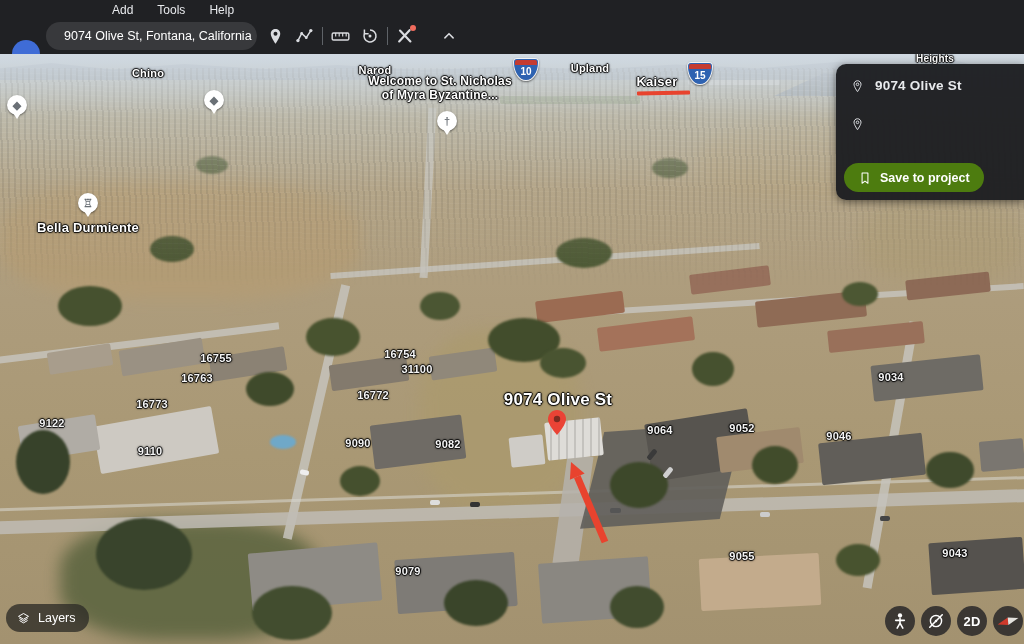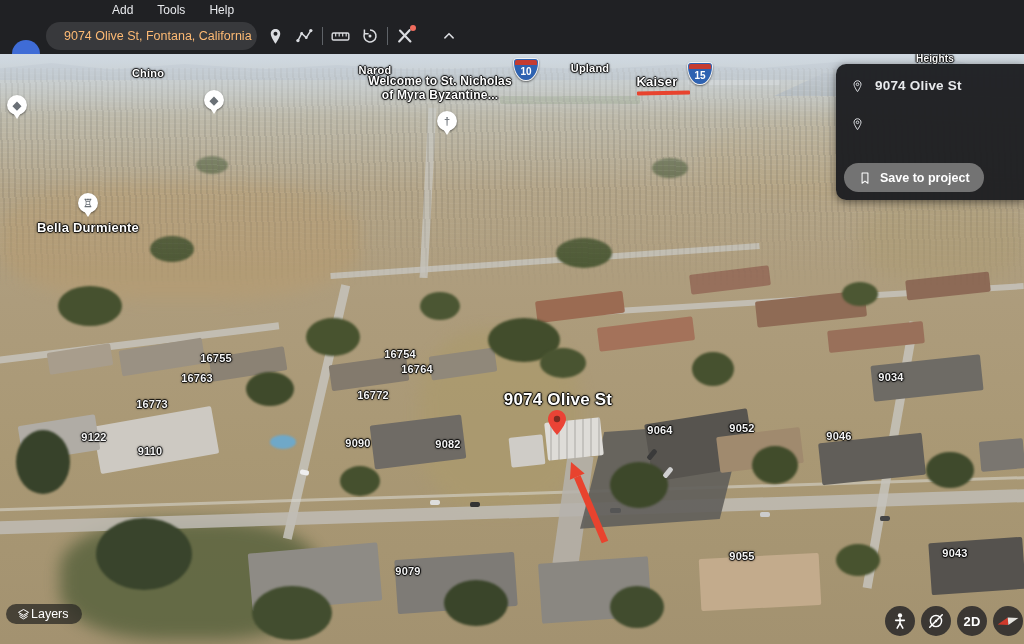--- a/index.html
+++ b/index.html
@@ -8,21 +8,21 @@
   .screen { position:relative; width:1024px; height:644px; overflow:hidden; background:#202124; }
 
   
   .topbar { position:absolute; left:0; top:0; width:1024px; height:54px; background:#202124; z-index:70; }
   .menubar { position:absolute; left:112px; top:0; height:19px; display:flex; align-items:center; gap:24px; }
   .menubar span { color:#e8eaed; font-size:12px; cursor:default; }
   .logo-half { position:absolute; left:12px; top:40px; width:28px; height:14px;
     border-radius:14px 14px 0 0; background:#3f6cd6; z-index:2; }
   .search { position:absolute; left:46px; top:22px; width:211px; height:28px; background:#38393c;
     border-radius:14px; display:flex; align-items:center; padding:0 10px; gap:8px; overflow:hidden; }
-  .search .query { color:#fdba74; font-size:12.5px; white-space:nowrap; }
+  .search .query { color:#ffffff; font-size:12.5px; white-space:nowrap; }
   .tools { position:absolute; left:260px; top:22px; height:28px; display:flex; align-items:center; }
   .tbtn { position:relative; width:30px; height:28px; display:flex; align-items:center; justify-content:center;
     background:none; border:none; cursor:pointer; }
   .tbtn svg { display:block; }
   .tdiv { width:1px; height:18px; background:#5f6368; margin:0 2px; }
   .notif-dot { position:absolute; right:4px; top:3px; width:6px; height:6px; border-radius:50%; background:#f06b5d; }
   .chev { margin-left:14px; }
 
   
   .watermark { position:absolute; left:5px; top:8px; width:108px; height:25px; background:#fbfbfb;
@@ -82,22 +82,22 @@
     border-radius:10px 0 0 10px; z-index:60; box-shadow:0 2px 8px rgba(0,0,0,.5); color:#e8eaed; }
   .prow { position:absolute; left:14px; right:10px; display:flex; align-items:flex-start; gap:10px; }
   .prow svg { flex:none; margin-top:1px; }
   .ptitle { font-size:13.5px; font-weight:bold; letter-spacing:.2px; }
   .paddr { font-size:11.5px; line-height:1.3; }
   .savebtn { position:absolute; left:8px; top:99px; height:29px; padding:0 14px; display:flex; align-items:center;
     gap:8px; border:none; border-radius:15px; color:#fff; font-size:12.5px; font-weight:bold;
     font-family:"Liberation Sans",sans-serif; cursor:pointer; }
 
   
-  .layers-pill { position:absolute; left:6px; top:604px; height:20px; padding:0 13px 0 10px; display:flex;
-    align-items:center; background:rgba(45,44,38,.78); border-radius:14px; z-index:60;
+  .layers-pill { position:absolute; left:6px; top:604px; height:28px; padding:0 13px 0 10px; display:flex;
+    align-items:center; gap:7px; background:rgba(45,44,38,.78); border-radius:14px; z-index:60;
     border:none; cursor:pointer; }
   .layers-pill span { color:#fff; font-size:12.5px; font-weight:500; }
 
   
   .ctl { position:absolute; top:606px; width:30px; height:30px; border-radius:50%;
     background:rgba(32,33,36,.8); z-index:60; border:none; cursor:pointer;
     display:flex; align-items:center; justify-content:center; color:#fff; }
   .ctl.twod { font-size:13px; font-weight:bold; letter-spacing:.3px; }
 </style>
 </head>
@@ -257,24 +257,24 @@
         <div class="mlabel place" style="left: 375px; top: 16px; font-size: 11px;">Narod</div>
         <div class="mlabel place" style="left: 440px; top: 34px; font-size: 12px;">Welcome to St. Nicholas
 of Myra Byzantine...</div>
         <div class="mlabel place" style="left: 590px; top: 14px; font-size: 11px;">Upland</div>
         <div class="mlabel place" style="left: 657px; top: 27px; font-size: 13px;">Kaiser</div>
         <div class="mlabel place" style="left: 935px; top: 4px; font-size: 10px;">Heights</div>
         <div class="mlabel place" style="left: 88px; top: 173px; font-size: 13px;">Bella Durmiente</div>
         <div class="mlabel parcel" style="left: 216px; top: 304px;">16755</div>
         <div class="mlabel parcel" style="left: 197px; top: 324px;">16763</div>
         <div class="mlabel parcel" style="left: 152px; top: 350px;">16773</div>
-        <div class="mlabel parcel" style="left: 52px; top: 383px; margin-left: 42px;">9122</div>
+        <div class="mlabel parcel" style="left: 52px; top: 369px;">9122</div>
         <div class="mlabel parcel" style="left: 150px; top: 397px;">9110</div>
         <div class="mlabel parcel" style="left: 400px; top: 300px;">16754</div>
-        <div class="mlabel parcel" style="left: 417px; top: 315px;">16764</div>
+        <div class="mlabel parcel" style="left: 417px; top: 315px;">31100</div>
         <div class="mlabel parcel" style="left: 373px; top: 341px;">16772</div>
         <div class="mlabel parcel" style="left: 358px; top: 389px;">9090</div>
         <div class="mlabel parcel" style="left: 448px; top: 390px;">9082</div>
         <div class="mlabel parcel" style="left: 660px; top: 376px;">9064</div>
         <div class="mlabel parcel" style="left: 742px; top: 374px;">9052</div>
         <div class="mlabel parcel" style="left: 839px; top: 382px;">9046</div>
         <div class="mlabel parcel" style="left: 891px; top: 323px;">9034</div>
         <div class="mlabel parcel" style="left: 408px; top: 517px;">9079</div>
         <div class="mlabel parcel" style="left: 734px; top: 502px; margin-left: 8px;">9055</div>
         <div class="mlabel parcel" style="left: 955px; top: 499px;">9043</div>
@@ -323,21 +323,21 @@
         <circle cx="12" cy="8.5" r="2.1" fill="none" stroke="#dfe1e5" stroke-width="1.5"></circle>
       </svg>
       <span class="ptitle">9074 Olive St</span>
     </div>
     <div class="prow" style="top:52px">
       <svg width="15" height="15" viewBox="0 0 24 24">
         <path d="M12 2.8c-3.1 0-5.6 2.4-5.6 5.5 0 4.1 5.6 12 5.6 12s5.6-7.9 5.6-12c0-3.1-2.5-5.5-5.6-5.5z" fill="none" stroke="#dfe1e5" stroke-width="1.6"></path>
         <circle cx="12" cy="8.5" r="2.1" fill="none" stroke="#dfe1e5" stroke-width="1.5"></circle>
       </svg>
     </div>
-    <button class="savebtn" id="save-btn" style="background: #737373; align-items: center;">
+    <button class="savebtn" id="save-btn" style="background: #4d7c0f; align-items: center;">
       <svg width="14" height="14" viewBox="0 0 24 24">
         <path d="M7 3.5h10V21l-5-3.6L7 21z" fill="none" stroke="#fff" stroke-width="1.8" stroke-linejoin="round"></path>
       </svg>
       <span>Save to project</span>
     </button>
   </aside>
 
   <button class="layers-pill">
     <svg width="15" height="15" viewBox="0 0 24 24">
       <path d="M12 4 20 8.6 12 13.2 4 8.6z" fill="none" stroke="#fff" stroke-width="1.6" stroke-linejoin="round"></path>

